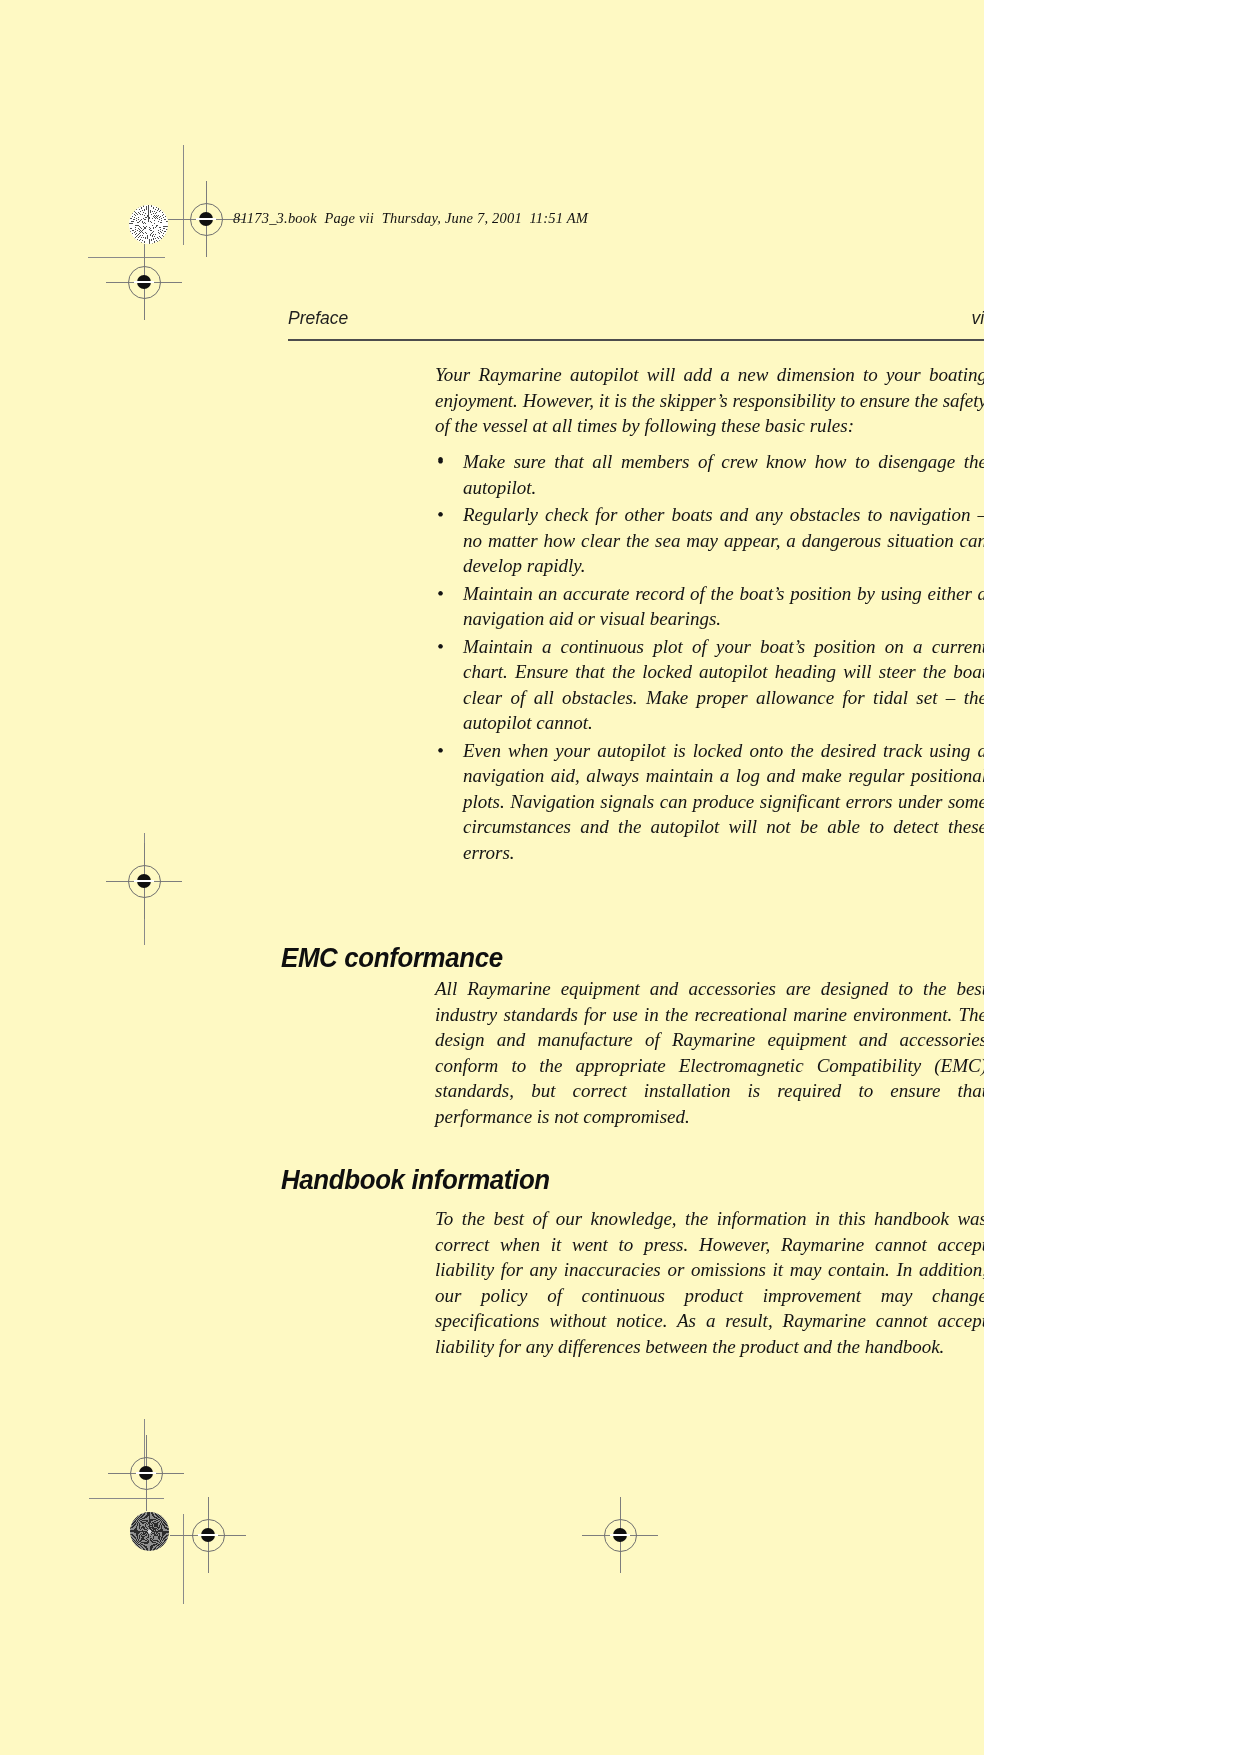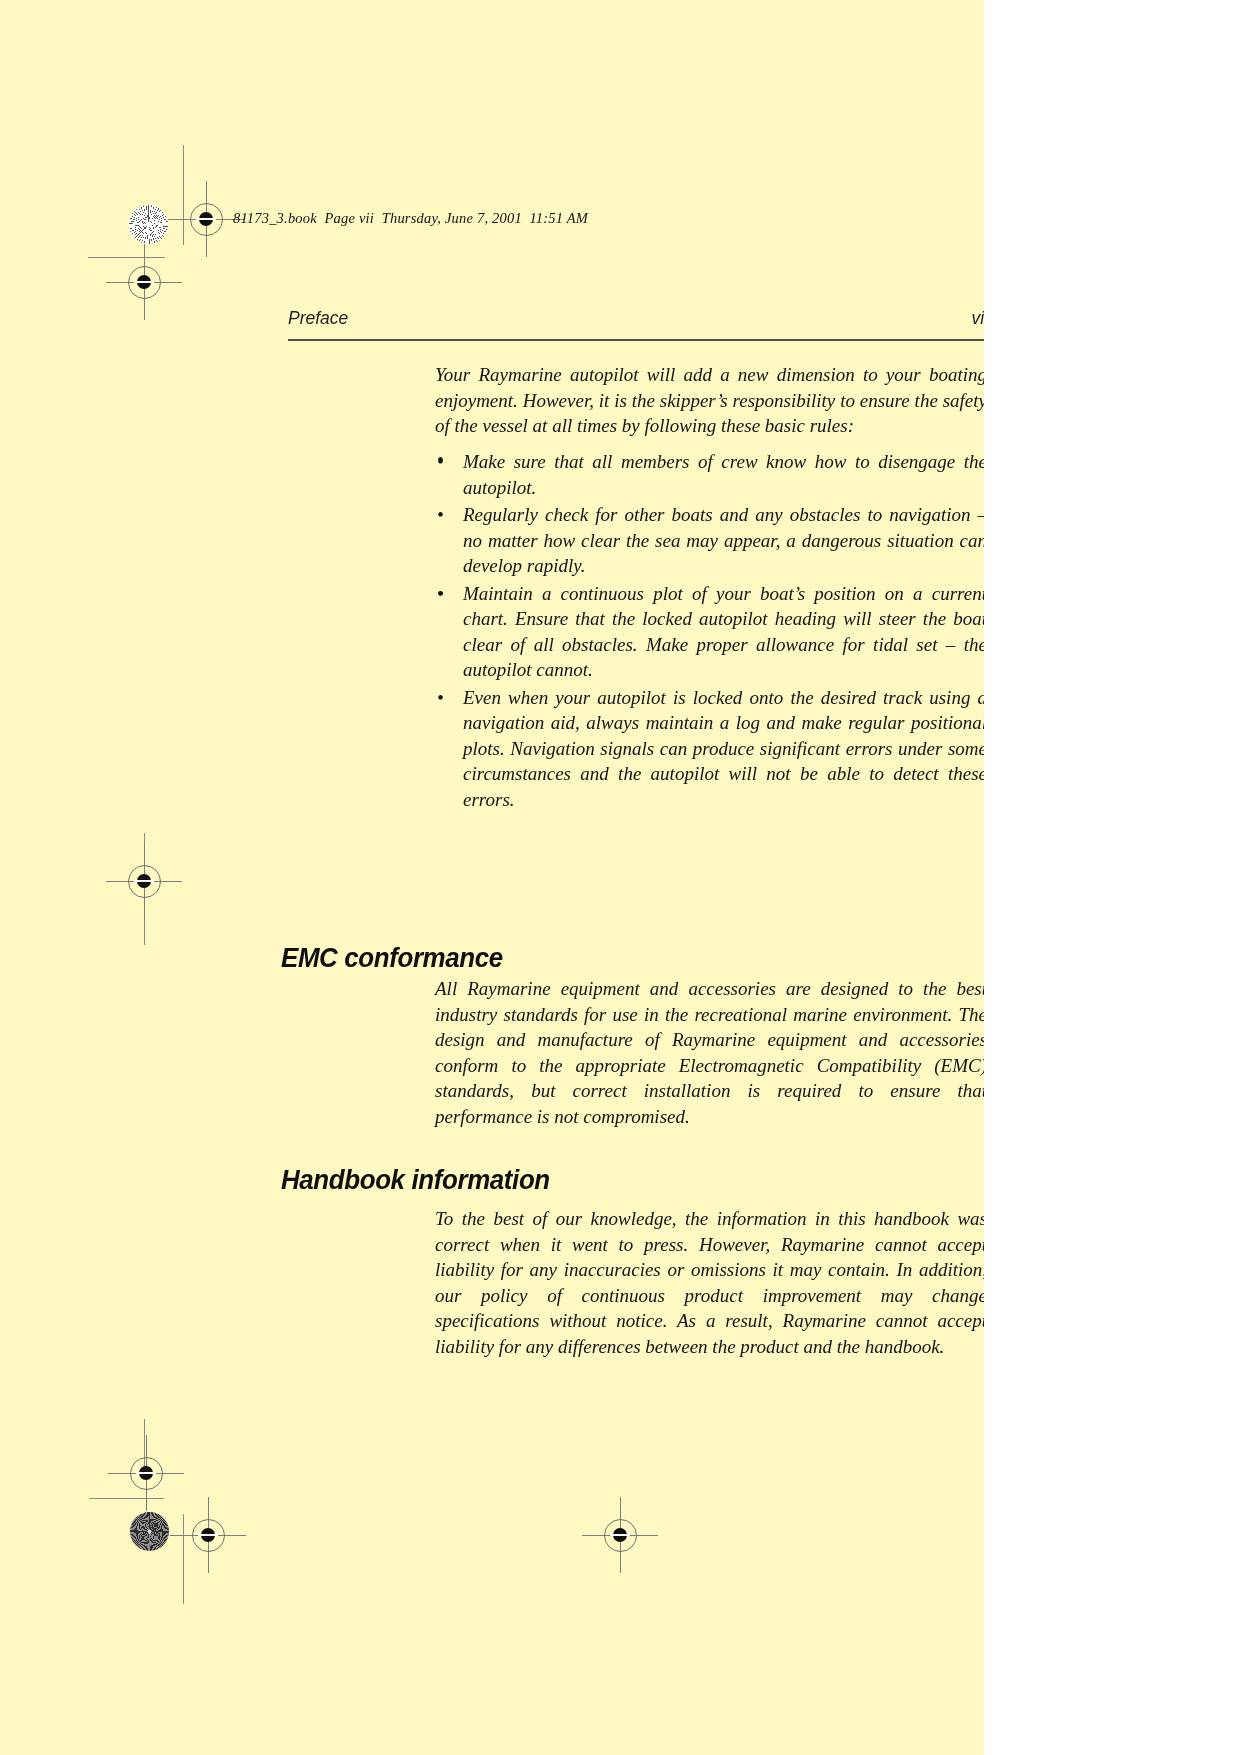--- a/index.html
+++ b/index.html
@@ -171,20 +171,21 @@
     <div class="bullet-item">
       <span class="marker">•</span>
       <span>Make sure that all members of crew know how to disengage the autopilot.</span>
     </div>
     <div class="bullet-item">
       <span class="marker">•</span>
       <span>Regularly check for other boats and any obstacles to navigation – no matter how clear the sea may appear, a dangerous situation can develop rapidly.</span>
     </div>
     <div class="bullet-item">
       <span class="marker">•</span>
+      <span>Maintain an accurate record of the boat’s position by using either a navigation aid or visual bearings.</span>
     </div>
     <div class="bullet-item">
       <span class="marker">•</span>
       <span>Maintain a continuous plot of your boat’s position on a current chart. Ensure that the locked autopilot heading will steer the boat clear of all obstacles. Make proper allowance for tidal set – the autopilot cannot.</span>
     </div>
     <div class="bullet-item">
       <span class="marker">•</span>
       <span>Even when your autopilot is locked onto the desired track using a navigation aid, always maintain a log and make regular positional plots. Navigation signals can produce significant errors under some circumstances and the autopilot will not be able to detect these errors.</span>
     </div>
   </div>

